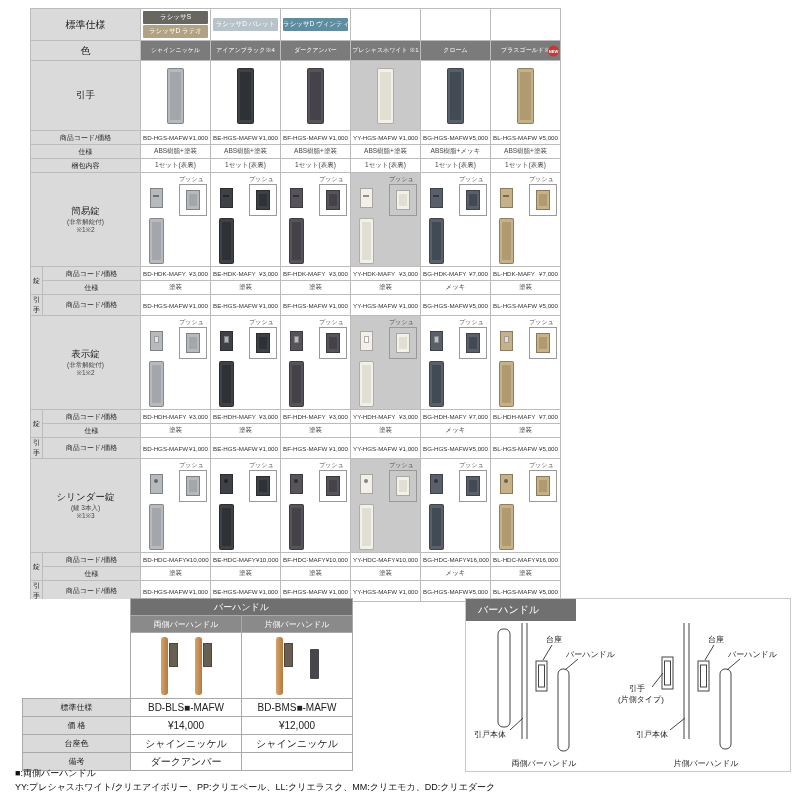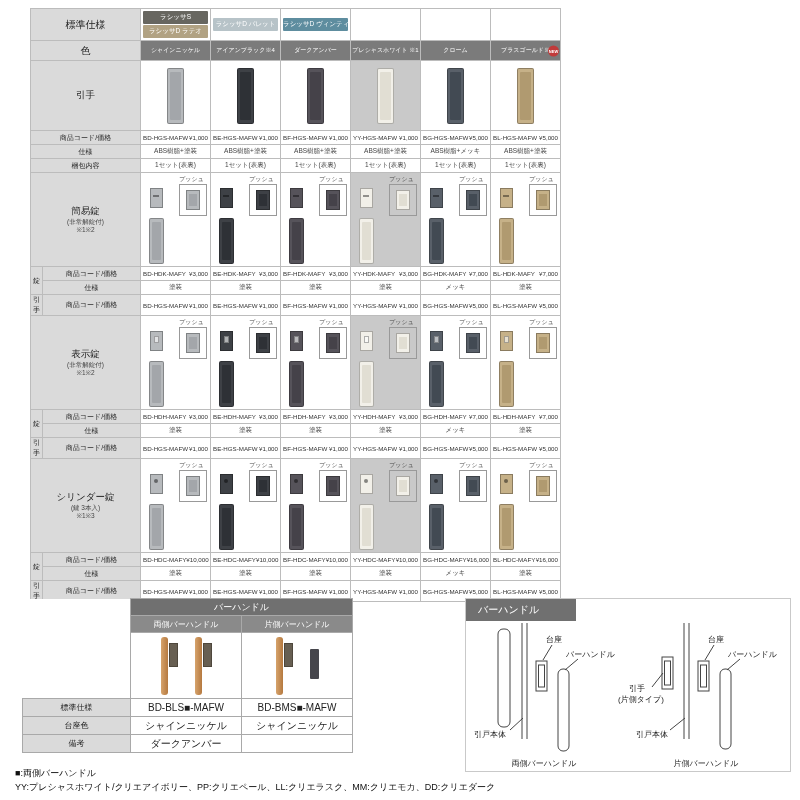--- a/index.html
+++ b/index.html
@@ -806,20 +806,25 @@
         <div class="plateonly"></div>
       </td>
     </tr>
     </tbody>
       <tbody id="bar-body">
         <tr style="height: 18px;">
           <td class="blbl">標準仕様</td>
           <td class="bval">BD-BLS■-MAFW</td>
           <td class="bval">BD-BMS■-MAFW</td>
         </tr>
+        <tr style="height: 18px;">
+          <td class="blbl">価 格</td>
+          <td class="bval">¥14,000</td>
+          <td class="bval">¥12,000</td>
+        </tr>
         <tr style="height: 18px; padding-left: 25px;">
           <td class="blbl">台座色</td>
           <td class="bval">シャインニッケル</td>
           <td class="bval">シャインニッケル</td>
         </tr>
         <tr style="height: 18px;">
           <td class="blbl">備考</td>
           <td class="bval">ダークアンバー</td>
           <td class="bval"></td>
         </tr>

